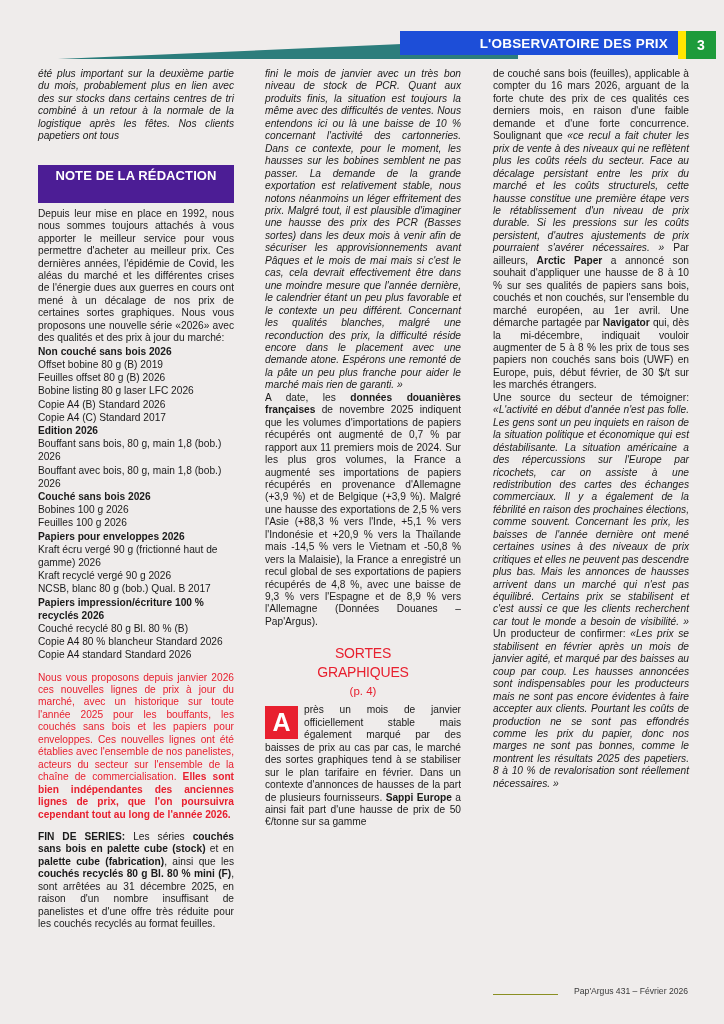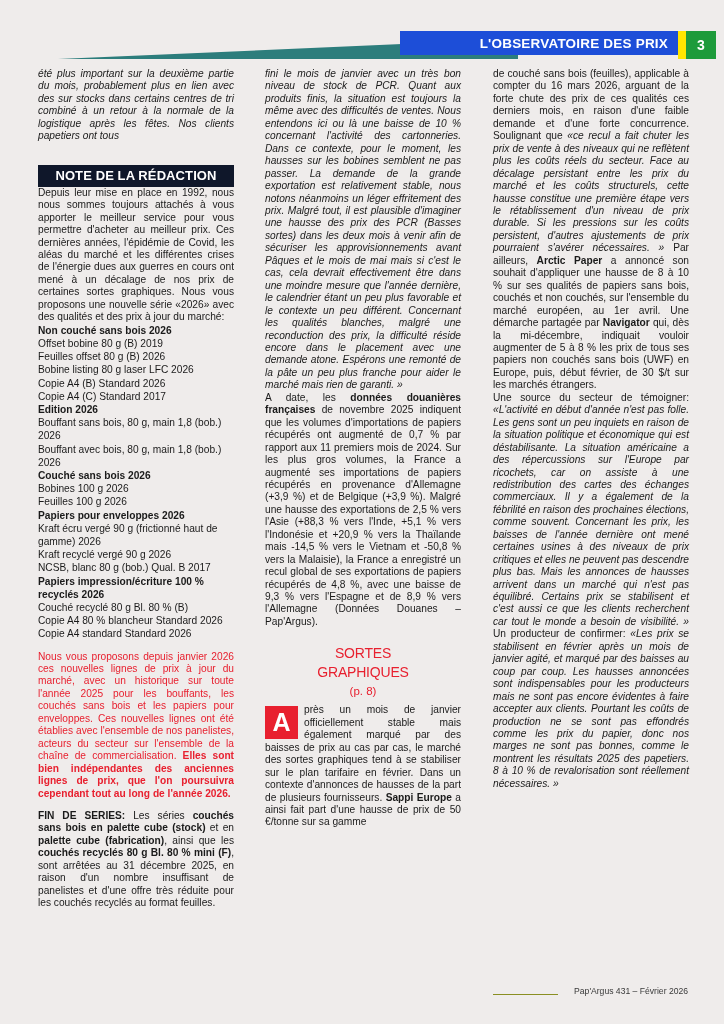--- a/index.html
+++ b/index.html
@@ -103,30 +103,31 @@
     line-height: 12.45px;
     text-align: justify;
     color: #1a1a1a;
     hyphens: auto;
   }
   p.ital { font-style: italic; }
   .sp { margin-top: 10px; }
 
   
   .note-head {
-    background: #0f172a;
+    background: #4c1d95;
     color: #ffffff;
     font-weight: bold;
     font-size: 13px;
     text-align: center;
-    padding: 3px 0 4px 0;
+    padding: 3px 0 20px 0;
     letter-spacing: 0.1px;
     margin-top: 22px;
   }
   .note-body {
+    margin-top: 5px;
   }
   .note-body p { text-align: justify; }
   .lst {
     font-size: 10.2px;
     line-height: 13.2px;
     color: #1a1a1a;
     text-align: left;
   }
   .lst b { font-weight: bold; }
   .red {
@@ -257,21 +258,21 @@
 
     <div class="col col2">
       <p class="ital">fini le mois de janvier avec un très bon niveau de stock de PCR. Quant aux produits finis, la situation est toujours la même avec des difficultés de ventes. Nous entendons ici ou là une baisse de 10 % concernant l'activité des cartonneries. Dans ce contexte, pour le moment, les hausses sur les bobines semblent ne pas passer. La demande de la grande exportation est relativement stable, nous notons néanmoins un léger effritement des prix. Malgré tout, il est plausible d'imaginer une hausse des prix des PCR (Basses sortes) dans les deux mois à venir afin de sécuriser les approvisionnements avant Pâques et le mois de mai mais si c'est le cas, cela devrait effectivement être dans une moindre mesure que l'année dernière, le calendrier étant un peu plus favorable et le contexte un peu différent. Concernant les qualités blanches, malgré une reconduction des prix, la difficulté réside encore dans le placement avec une demande atone. Espérons une remonté de la pâte un peu plus franche pour aider le marché mais rien de garanti. »</p>
 
       <p><span>A date, les </span><b>données douanières françaises</b><span> de novembre 2025 indiquent que les volumes d'importations de papiers récupérés ont augmenté de 0,7 % par rapport aux 11 premiers mois de 2024. Sur les plus gros volumes, la France a augmenté ses importations de papiers récupérés en provenance d'Allemagne (+3,9 %) et de Belgique (+3,9 %). Malgré une hausse des exportations de 2,5 % vers l'Asie (+88,3 % vers l'Inde, +5,1 % vers l'Indonésie et +20,9 % vers la Thaïlande mais -14,5 % vers le Vietnam et -50,8 % vers la Malaisie), la France a enregistré un recul global de ses exportations de papiers récupérés de 4,8 %, avec une baisse de 9,3 % vers l'Espagne et de 8,9 % vers l'Allemagne (Données Douanes – Pap'Argus).</span></p>
 
       <div class="sg-title">
         <div>SORTES</div>
         <div>GRAPHIQUES</div>
       </div>
-      <div class="sg-sub">(p. 8)</div>
+      <div class="sg-sub">(p. 4)</div>
 
       <div class="dropcap-wrap">
         <div class="dropcap">A</div>
         <p><span>près un mois de janvier officiellement stable mais également marqué par des baisses de prix au cas par cas, le marché des sortes graphiques tend à se stabiliser sur le plan tarifaire en février. Dans un contexte d'annonces de hausses de la part de plusieurs fournisseurs. </span><b>Sappi Europe</b><span> a ainsi fait part d'une hausse de prix de 50 €/tonne sur sa gamme</span></p>
       </div>
     </div>
 
     <div class="col col3">
       <p><span>de couché sans bois (feuilles), applicable à compter du 16 mars 2026, arguant de la forte chute des prix de ces qualités ces derniers mois, en raison d'une faible demande et d'une forte concurrence. Soulignant que </span><i>«ce recul a fait chuter les prix de vente à des niveaux qui ne reflètent plus les coûts réels du secteur. Face au décalage persistant entre les prix du marché et les coûts structurels, cette hausse constitue une première étape vers le rétablissement d'un niveau de prix durable. Si les pressions sur les coûts persistent, d'autres ajustements de prix pourraient s'avérer nécessaires. »</i><span> Par ailleurs, </span><b>Arctic Paper</b><span> a annoncé son souhait d'appliquer une hausse de 8 à 10 % sur ses qualités de papiers sans bois, couchés et non couchés, sur l'ensemble du marché européen, au 1er avril. Une démarche partagée par </span><b>Navigator</b><span> qui, dès la mi-décembre, indiquait vouloir augmenter de 5 à 8 % les prix de tous ses papiers non couchés sans bois (UWF) en Europe, puis, début février, de 30 $/t sur les marchés étrangers.</span></p>
 

